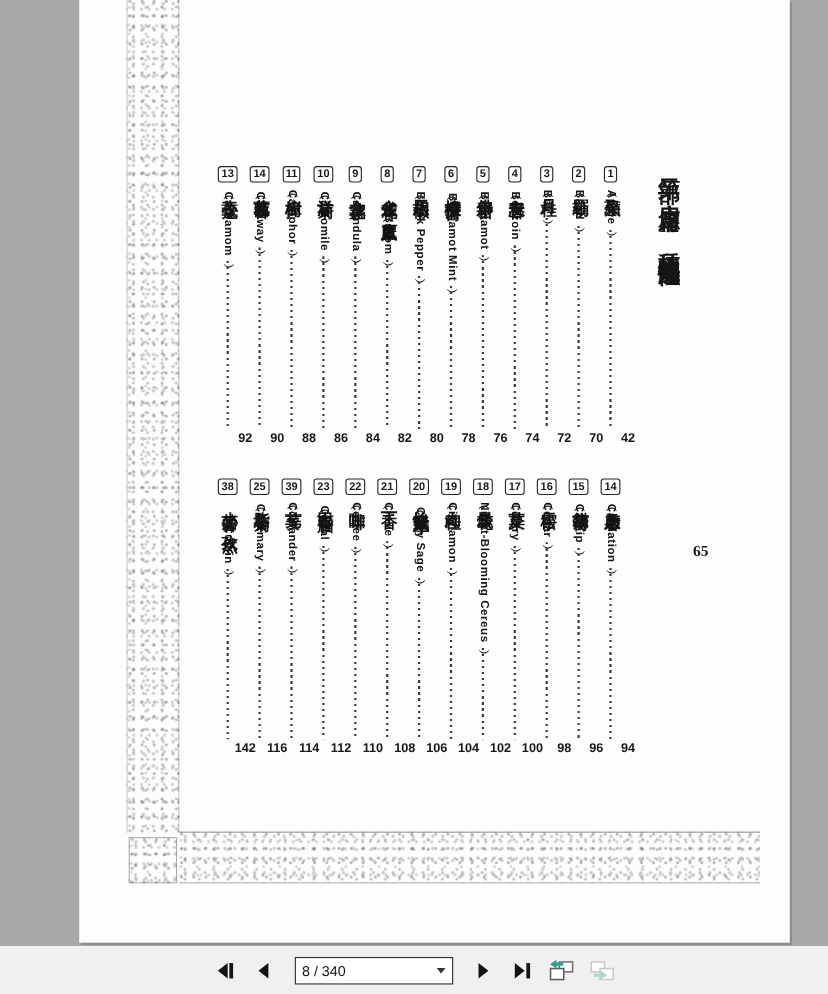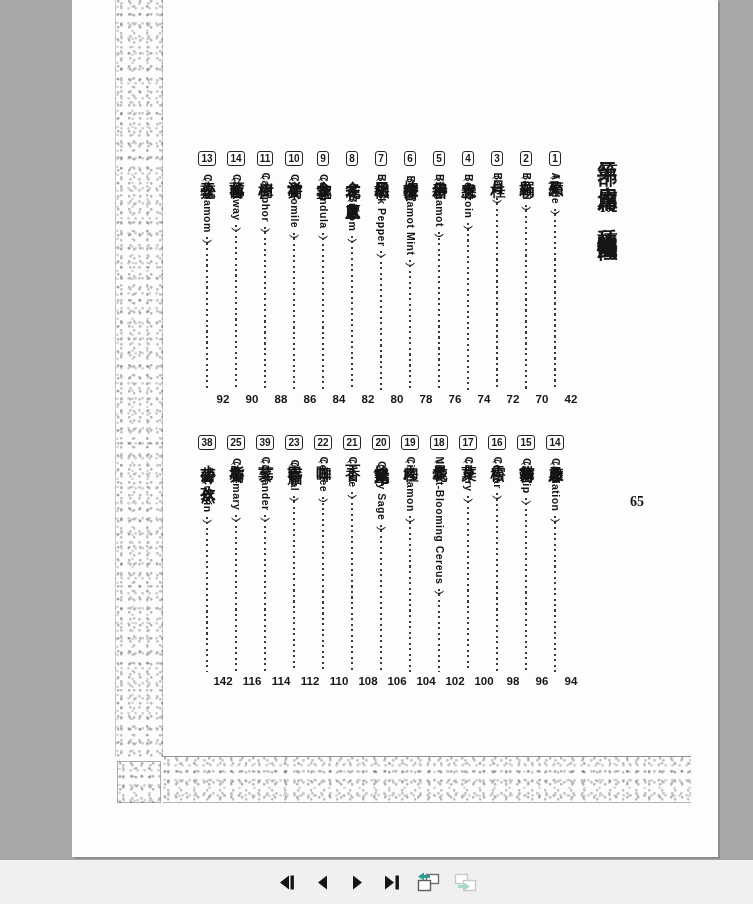--- a/index.html
+++ b/index.html
@@ -288,20 +288,24 @@
         <rect x="12.5" y="0.5" width="3.4" height="14" fill="#141414"></rect>
       </svg>
     </button>
 
     <button class="tb-btn">
       <svg width="13" height="15" viewBox="0 0 13 15">
         <polygon points="11,0.5 2,7.5 11,14.5" fill="#141414"></polygon>
       </svg>
     </button>
 
+    <div class="page-combo">
+      <span class="combo-value">8 / 340</span>
+      <span class="combo-arrow"></span>
+    </div>
 
     <button class="tb-btn">
       <svg width="13" height="15" viewBox="0 0 13 15">
         <polygon points="2,0.5 11,7.5 2,14.5" fill="#141414"></polygon>
       </svg>
     </button>
 
     <button class="tb-btn">
       <svg width="18" height="15" viewBox="0 0 18 15">
         <polygon points="2,0.5 11,7.5 2,14.5" fill="#141414"></polygon>

